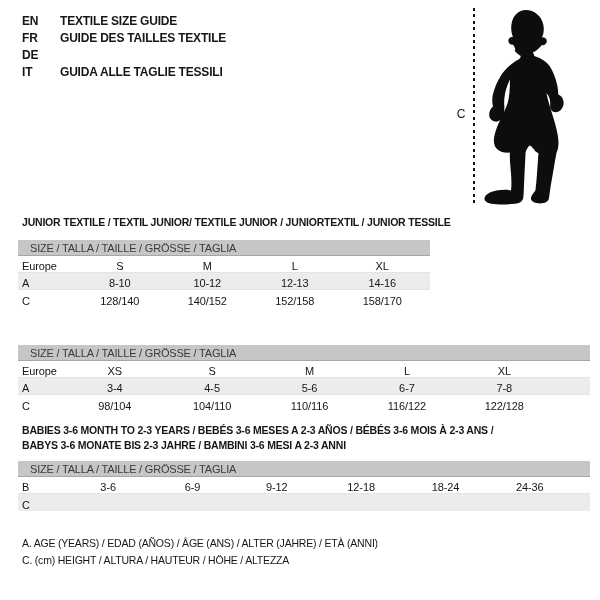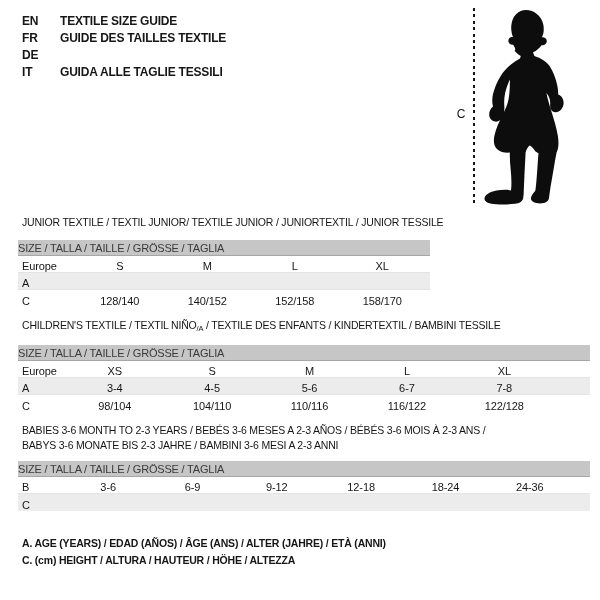--- a/index.html
+++ b/index.html
@@ -13,43 +13,43 @@
   .lang-row { display:flex; height:17px; line-height:17px;
     font-size:12px; font-weight:bold; letter-spacing:-0.2px; }
   .lang-code { width:38px; }
   
   .dash-line { position:absolute; left:473px; top:8px; width:2px; height:198px;
     background:repeating-linear-gradient(to bottom,#141414 0 3px,transparent 3px 6.4px); }
   .fig-label { position:absolute; left:452px; top:107px; width:18px; text-align:center;
     font-size:12px; font-weight:normal; }
   .baby-svg { position:absolute; left:480px; top:0px; }
   
-  .sec-title { position:absolute; left:22px; font-size:10.5px; font-weight:normal;
+  .sec-title { position:absolute; left:22px; font-size:10.5px; font-weight:bold;
     letter-spacing:-0.2px; line-height:13px; white-space:nowrap; }
   .sec-title .subsc { font-size:7.5px; position:relative; top:2px; }
   .sec-title.two-line { white-space:normal; line-height:15px; width:560px; }
   
   .table { position:absolute; left:18px; }
   .size-bar { height:16px; line-height:16px; background:#c6c6c6; color:#3a3a3a;
-    padding-left:0; font-size:11px; letter-spacing:-0.2px;
+    padding-left:12px; font-size:11px; letter-spacing:-0.2px;
     border-bottom:1px solid #a6a6a6; }
   .tbl-row { display:flex; align-items:flex-end; height:17px; padding-left:4px;
     font-size:11px; letter-spacing:-0.1px; border-bottom:1px solid #e4e4e4; }
   .tbl-row:last-child { border-bottom:none; }
   .tbl-row.shaded { background:#ececec; }
   .lbl1 { width:54px; }
   .lbl2 { width:44px; }
   .data { display:flex; }
   .d1 { width:350px; }
   .d2 { width:487px; }
   .d3 { width:506px; }
   .c { flex:1; text-align:center; }
   
   .notes { position:absolute; left:22px; top:535px; }
-  .note-row { height:17px; line-height:17px; font-size:10.5px; font-weight:bold;
+  .note-row { height:17px; line-height:17px; font-size:10.5px; font-weight:normal;
     letter-spacing:-0.2px; white-space:nowrap; }
 </style>
 </head>
 <body>
 
 <div class="stage">
 
   <div class="langs">
     <div class="lang-row">
       <span class="lang-code">EN</span>
@@ -142,35 +142,38 @@
       <span class="lbl1">Europe</span>
       <span class="data d1">
         <span class="c">S</span>
         <span class="c">M</span>
         <span class="c">L</span>
         <span class="c">XL</span>
       </span>
     </div>
     <div class="tbl-row shaded">
       <span class="lbl1">A</span>
+      <span class="data d1">
+        <span class="c">8-10</span>
+        <span class="c">10-12</span>
+        <span class="c">12-13</span>
+        <span class="c">14-16</span>
+      </span>
     </div>
     <div class="tbl-row">
       <span class="lbl1">C</span>
       <span class="data d1">
         <span class="c">128/140</span>
         <span class="c">140/152</span>
         <span class="c">152/158</span>
         <span class="c">158/170</span>
       </span>
     </div>
   </div>
 
-  <div class="sec-title" style="top:319px">
-    <span>CHILDREN'S TEXTILE / TEXTIL NIÑO</span><span class="subsc">/A</span><span> / TEXTILE DES ENFANTS / KINDERTEXTIL / BAMBINI TESSILE</span>
-  </div>
   <div class="table" style="top:345px;width:572px">
     <div class="size-bar">SIZE / TALLA / TAILLE / GRÖSSE / TAGLIA</div>
     <div class="tbl-row">
       <span class="lbl2">Europe</span>
       <span class="data d2">
         <span class="c">XS</span>
         <span class="c">S</span>
         <span class="c">M</span>
         <span class="c">L</span>
         <span class="c">XL</span>

